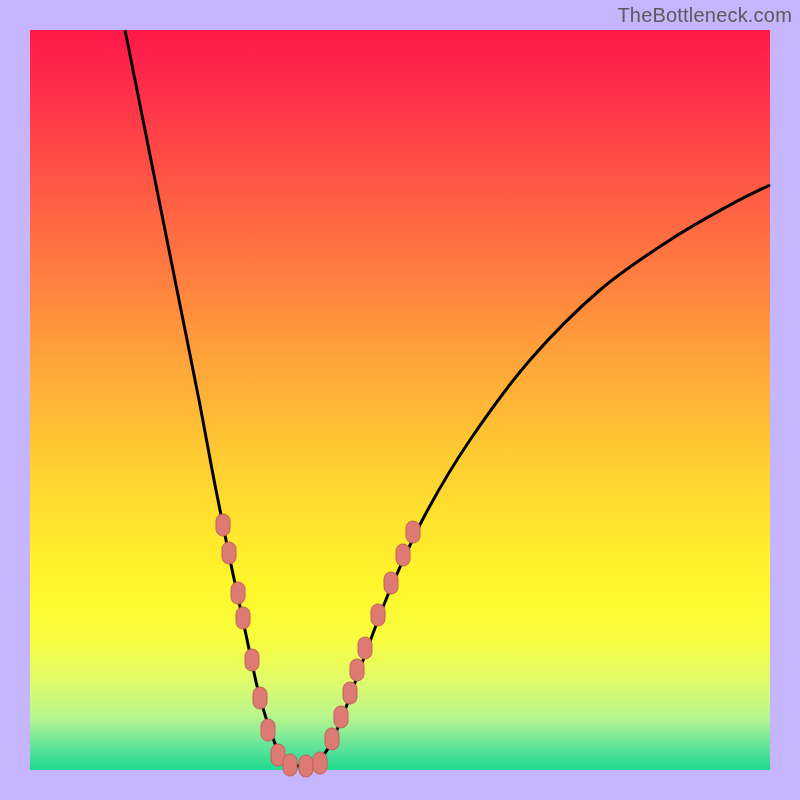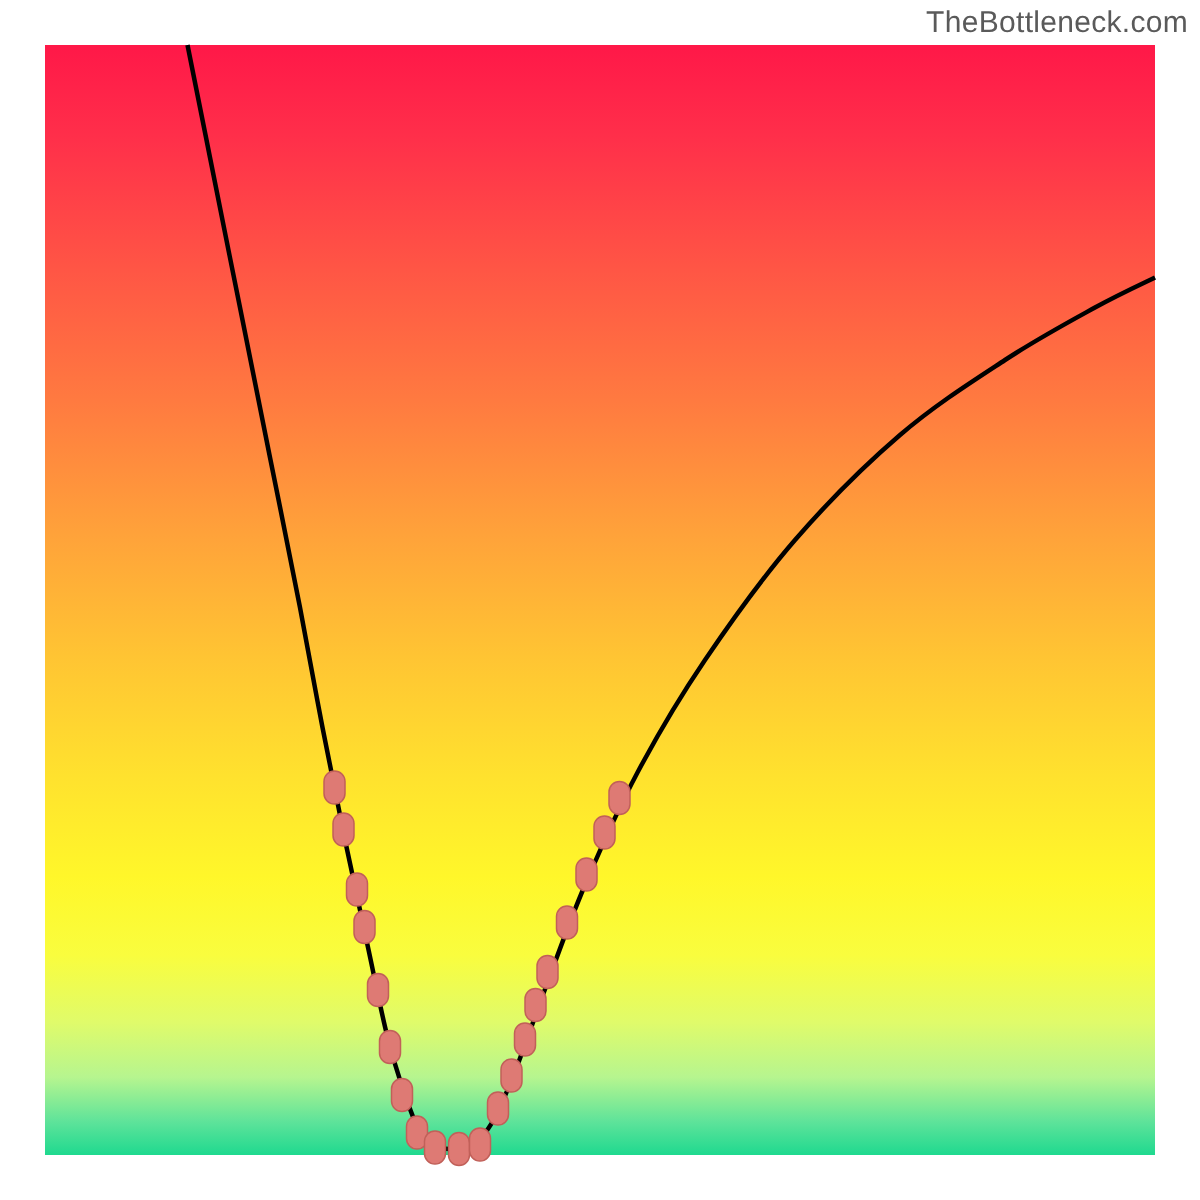--- a/index.html
+++ b/index.html
@@ -8,21 +8,21 @@
     width: 800px;
     height: 800px;
     overflow: hidden;
     background: #000;
     font-family: Arial, Helvetica, sans-serif;
   }
   .frame {
     position: relative;
     width: 800px;
     height: 800px;
-    background: #ffffff;
+    background: #c4b5fd;
   }
   .plot {
     position: absolute;
     left: 30px;
     top: 30px;
     width: 740px;
     height: 740px;
     background: linear-gradient(
       to bottom,
       #ff1848 0%,

